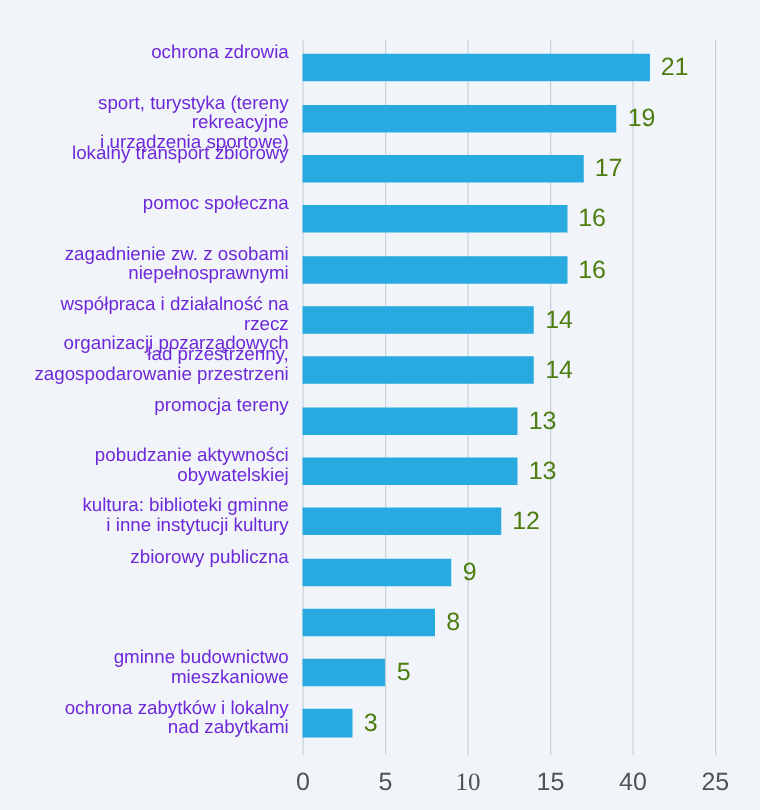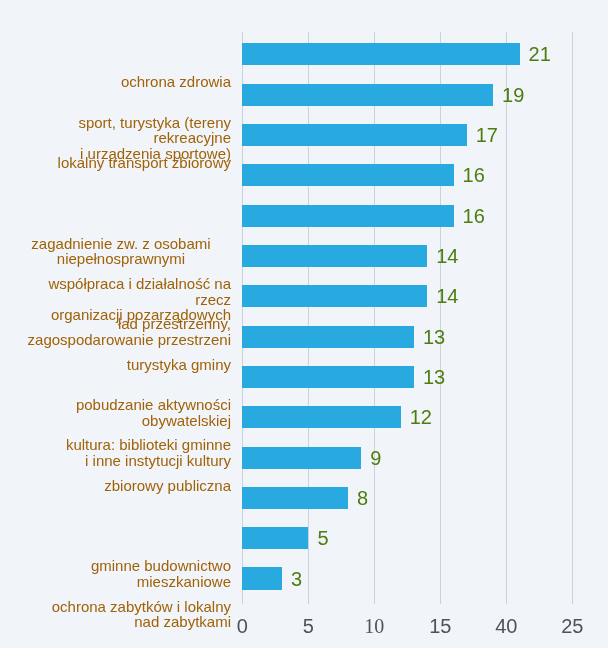--- a/index.html
+++ b/index.html
@@ -6,21 +6,21 @@
   body{
     width:608px;height:648px;overflow:hidden;
     background:#f1f5fa;
     font-family:"Liberation Sans", sans-serif;
     -webkit-font-smoothing:antialiased;
   }
   #chart{position:relative;width:608px;height:648px;}
   .gridline{position:absolute;width:1px;background:#c8d3db;}
   .bar{position:absolute;background:#28a9e0;}
   .barlabel{position:absolute;color:#4d7c0f;font-size:20px;line-height:20px;white-space:nowrap;}
-  .catlabel{position:absolute;color:#a16207;font-size:15px;line-height:15.6px;text-align:right;white-space:pre-line;margin-top:40px;}
+  .catlabel{position:absolute;color:#6d28d9;font-size:15px;line-height:15.6px;text-align:right;white-space:pre-line;}
   .ticklabel{position:absolute;color:#4e5358;font-size:20px;line-height:20px;text-align:center;}
 </style>
 </head>
 <body>
 
 <div id="chart">
     <div class="gridline" style="left: 241.9px; top: 31.5px; height: 572.5px;"></div>
     <div class="ticklabel" style="left: 202.4px; top: 616px; width: 80px;">0</div>
     <div class="gridline" style="left: 307.88px; top: 31.5px; height: 572.5px;"></div>
     <div class="ticklabel" style="left: 268.38px; top: 616px; width: 80px;">5</div>
@@ -37,35 +37,36 @@
     <div class="catlabel" style="right: 377px; top: 34.35px; width: 220px;">ochrona zdrowia</div>
     <div class="bar" style="left: 242.4px; top: 83.62px; width: 250.724px; height: 22.1px;"></div>
     <div class="barlabel" style="left: 502.124px; top: 84.67px;">19</div>
     <div class="catlabel" style="right: 377px; top: 74.67px; width: 220px;">sport, turystyka (tereny rekreacyjne
 i urządzenia sportowe)</div>
     <div class="bar" style="left: 242.4px; top: 123.94px; width: 224.332px; height: 22.1px;"></div>
     <div class="barlabel" style="left: 475.732px; top: 124.99px;">17</div>
     <div class="catlabel" style="right: 377px; top: 114.99px; width: 220px;">lokalny transport zbiorowy</div>
     <div class="bar" style="left: 242.4px; top: 164.26px; width: 211.136px; height: 22.1px;"></div>
     <div class="barlabel" style="left: 462.536px; top: 165.31px;">16</div>
+    <div class="catlabel" style="right: 377px; top: 155.31px; width: 220px;">pomoc społeczna</div>
     <div class="bar" style="left: 242.4px; top: 204.58px; width: 211.136px; height: 22.1px;"></div>
     <div class="barlabel" style="left: 462.536px; top: 205.63px;">16</div>
-    <div class="catlabel" style="right: 377px; top: 195.63px; width: 220px; text-align: center;">zagadnienie zw. z osobami
+    <div class="catlabel" style="right: 377px; top: 195.63px; width: 220px;">zagadnienie zw. z osobami
 niepełnosprawnymi</div>
     <div class="bar" style="left: 242.4px; top: 244.9px; width: 184.744px; height: 22.1px;"></div>
     <div class="barlabel" style="left: 436.144px; top: 245.95px;">14</div>
     <div class="catlabel" style="right: 377px; top: 235.95px; width: 220px;">współpraca i działalność na rzecz
 organizacji pozarządowych</div>
     <div class="bar" style="left: 242.4px; top: 285.22px; width: 184.744px; height: 22.1px;"></div>
     <div class="barlabel" style="left: 436.144px; top: 286.27px;">14</div>
     <div class="catlabel" style="right: 377px; top: 276.27px; width: 220px;">ład przestrzenny,
 zagospodarowanie przestrzeni</div>
     <div class="bar" style="left: 242.4px; top: 325.54px; width: 171.548px; height: 22.1px;"></div>
     <div class="barlabel" style="left: 422.948px; top: 326.59px;">13</div>
-    <div class="catlabel" style="right: 377px; top: 316.59px; width: 220px;">turystyka gminy</div>
+    <div class="catlabel" style="right: 377px; top: 316.59px; width: 220px;">promocja tereny</div>
     <div class="bar" style="left: 242.4px; top: 365.86px; width: 171.548px; height: 22.1px;"></div>
     <div class="barlabel" style="left: 422.948px; top: 366.91px;">13</div>
     <div class="catlabel" style="right: 377px; top: 356.91px; width: 220px;">pobudzanie aktywności obywatelskiej</div>
     <div class="bar" style="left: 242.4px; top: 406.18px; width: 158.352px; height: 22.1px;"></div>
     <div class="barlabel" style="left: 409.752px; top: 407.23px;">12</div>
     <div class="catlabel" style="right: 377px; top: 397.23px; width: 220px;">kultura: biblioteki gminne
 i inne instytucji kultury</div>
     <div class="bar" style="left: 242.4px; top: 446.5px; width: 118.764px; height: 22.1px;"></div>
     <div class="barlabel" style="left: 370.164px; top: 447.55px;">9</div>
     <div class="catlabel" style="right: 377px; top: 437.55px; width: 220px;">zbiorowy publiczna</div>

